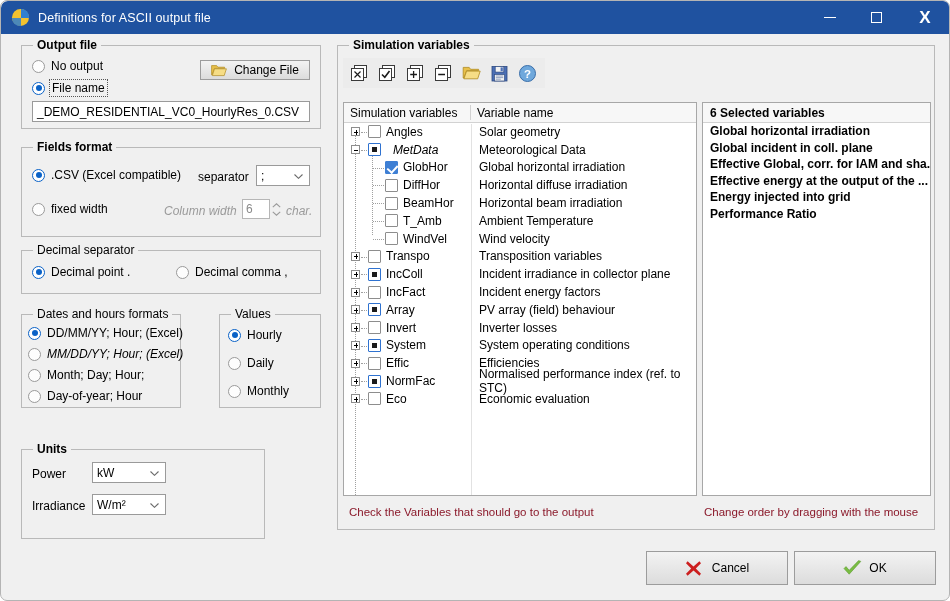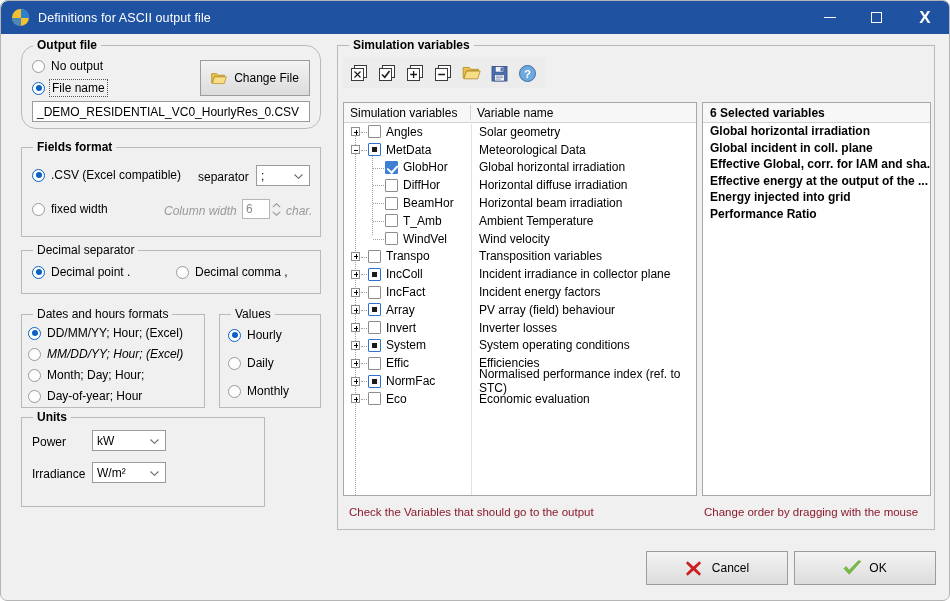--- a/index.html
+++ b/index.html
@@ -313,33 +313,33 @@
         </div>
       <div class="winbtn">
           <span class="sq"></span>
         </div>
       <div class="winbtn close">
           <span class="ex">X</span>
         </div>
     </div>
   </div>
 
-  <div class="group" style="left:20px; top:44px; width:300px; height:84px;border-radius:15px;">
+  <div class="group" style="left:20px; top:44px; width:300px; height:84px;">
     <span class="legend bold">Output file</span>
 
     <div class="radio" style="left:10px; top:13px;">
       <span class="dot"></span>
         <span class="lbl">No output</span>
     </div>
     <div class="radio sel" style="left:10px; top:35px;">
       <span class="dot"></span>
         <span class="lbl focus">File name</span>
     </div>
 
-    <div class="btn" style="left:178px; top:14px; width:110px; height:36px;">
+    <div class="btn" style="left:178px; top:14px; width:110px; height:20px;">
       <svg class="folder-ic" width="16" height="13" viewBox="0 0 16 13">
         <path d="M0.6 1.6 H5.6 L6.9 3.2 H13.6 V4.4 H3.5 L1.2 10.8 H0.6 Z" fill="#e8c04a" stroke="#b08a1e" stroke-width="0.7"></path>
         <path d="M3.5 4.8 H15.4 L13.2 11.6 H1.3 Z" fill="#f6dd86" stroke="#b08a1e" stroke-width="0.7"></path>
       </svg>
       <span>Change File</span>
     </div>
 
     <div class="textfield" style="left:10px; top:55px; width:278px; height:21px;">
       <span>_DEMO_RESIDENTIAL_VC0_HourlyRes_0.CSV</span>
     </div>
@@ -387,21 +387,21 @@
     <div class="radio sel" style="left:10px; top:14px;">
       <span class="dot"></span>
         <span class="lbl">Decimal point .</span>
     </div>
     <div class="radio" style="left:154px; top:14px;">
       <span class="dot"></span>
         <span class="lbl">Decimal comma ,</span>
     </div>
   </div>
 
-  <div class="group" style="left:20px; top:313px; width:184px; height:94px;">
+  <div class="group" style="left:20px; top:313px; width:160px; height:94px;">
     <span class="legend">Dates and hours formats</span>
     <div class="radio sel" style="left:6px; top:11px;">
       <span class="dot"></span>
         <span class="lbl">DD/MM/YY; Hour;  (Excel)</span>
     </div>
     <div class="radio" style="left:6px; top:32px;font-style:italic;">
       <span class="dot"></span>
         <span class="lbl">MM/DD/YY; Hour;  (Excel)</span>
     </div>
     <div class="radio" style="left:6px; top:53px;">
@@ -423,21 +423,21 @@
     <div class="radio" style="left:8px; top:41px;">
       <span class="dot"></span>
         <span class="lbl">Daily</span>
     </div>
     <div class="radio" style="left:8px; top:69px;">
       <span class="dot"></span>
         <span class="lbl">Monthly</span>
     </div>
   </div>
 
-  <div class="group" style="left:20px; top:416px; width:244px; height:90px;">
+  <div class="group" style="left:20px; top:448px; width:244px; height:90px;">
     <span class="legend bold">Units</span>
     <span class="plain" style="left:10px; top:17px;">Power</span>
     <div class="combo" style="left:70px; top:12px; width:74px; height:21px;">
       <span>kW</span>
       <span class="chev">
         <svg width="9" height="5" viewBox="0 0 9 5">
             <path d="M0.5 0.5 L4.5 4.3 L8.5 0.5" fill="none" stroke="#6b6b6b" stroke-width="1.1"></path>
           </svg>
       </span>
     </div>
@@ -509,21 +509,21 @@
             <span class="expander plus" style="left: 7px;"></span>
             <span class="dothor" style="left: 17px; top: 9px; width: 6px;"></span>
             <span class="cbox" style="left: 24px;"></span>
             <span class="name" style="left: 42px;">Angles</span>
             <span class="desc">Solar geometry</span>
           </div>
           <div class="row">
             <span class="expander" style="left: 7px;"></span>
             <span class="dothor" style="left: 17px; top: 9px; width: 6px;"></span>
             <span class="cbox part" style="left: 24px;"></span>
-            <span class="name" style="left: 42px;">MetData</span>
+            <span class="name" style="left: 49px; font-style: italic;">MetData</span>
             <span class="desc">Meteorological Data</span>
           </div>
           <div class="row">
             <span class="dothor" style="left: 29px; top: 9px; width: 11px;"></span>
             <span class="cbox checked" style="left: 41px;"></span>
             <span class="name" style="left: 59px;">GlobHor</span>
             <span class="desc">Global horizontal irradiation</span>
           </div>
           <div class="row">
             <span class="dothor" style="left: 29px; top: 9px; width: 11px;"></span>

